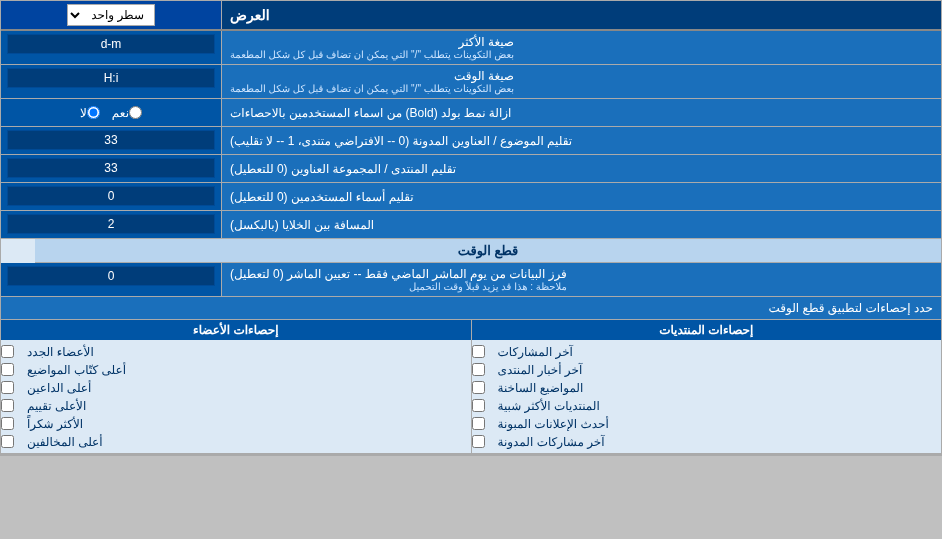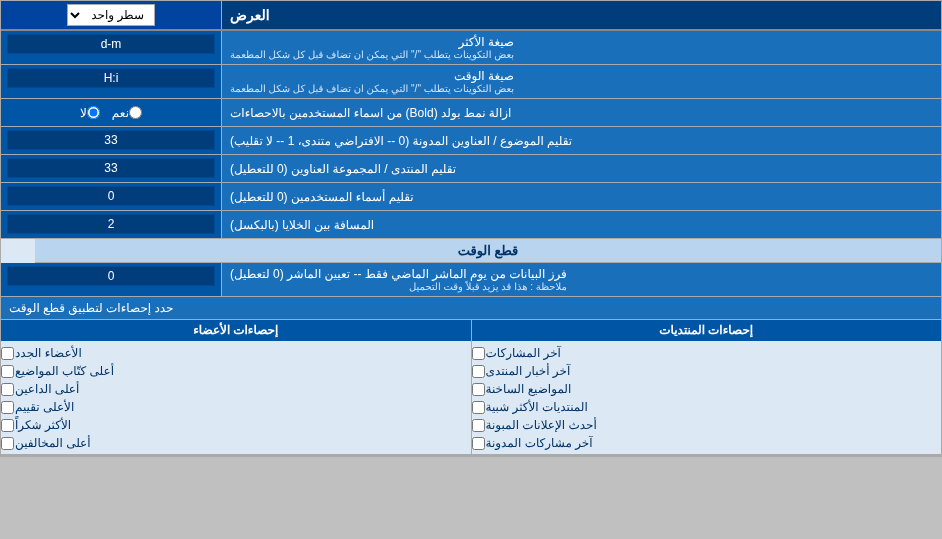--- a/index.html
+++ b/index.html
@@ -115,42 +115,41 @@
       cursor: pointer;
     }
 
     .checkboxes-section {
       background: #dce9f5;
       border-bottom: 1px solid #aaa;
     }
 
     .checkbox-item {
       display: flex;
-      align-items: flex-end;
-      gap: 1px;
+      align-items: flex-start;
+      gap: 13px;
       margin-bottom: 4px;
       font-size: 12px;
       color: #003366;
       justify-content: flex-end;
       direction: rtl;
     }
 
     .checkbox-item input[type="checkbox"] {
       cursor: pointer;
     }
 
     .col-header {
       background: #0055a5;
       color: #fff;
       text-align: center;
       padding: 3px 5px;
       margin-bottom: 5px;
       font-size: 12px;
       font-weight: bold;
-      font-family: Liberation Serif, serif;
     }
 
     .select-row {
       display: flex;
       border-bottom: 2px solid #888;
       min-height: 30px;
       align-items: stretch;
     }
 
     .select-label {
@@ -277,21 +276,21 @@
       </div>
     </div>
     <div class="row-input">
       <input type="text" value="0" style="">
     </div>
   </div>
 
   <div class="checkboxes-section">
 
     <div style="display:flex; border-bottom:1px solid #aaa;">
-      <div style="flex:1; background:#1a6fbb; color:#fff; padding:4px 8px; text-align:left; font-size:12px;">حدد إحصاءات لتطبيق قطع الوقت</div>
+      <div style="flex:1; background:#1a6fbb; color:#fff; padding:4px 8px; text-align:right; font-size:12px;">حدد إحصاءات لتطبيق قطع الوقت</div>
     </div>
 
     <div style="display:flex; border-bottom:1px solid #aaa;">
 
       <div style="flex:1; border-left:1px solid #aaa;">
         <div class="col-header">إحصاءات المنتديات</div>
         <div class="checkbox-item">
           <span>آخر المشاركات</span>
           <input type="checkbox" style="">
         </div>

